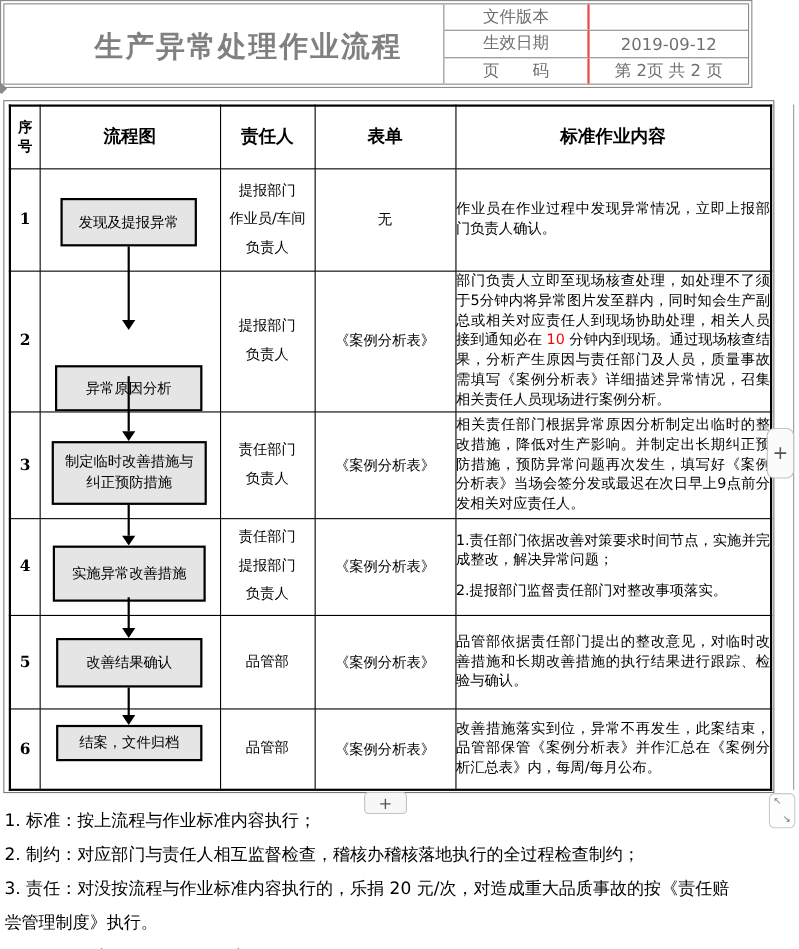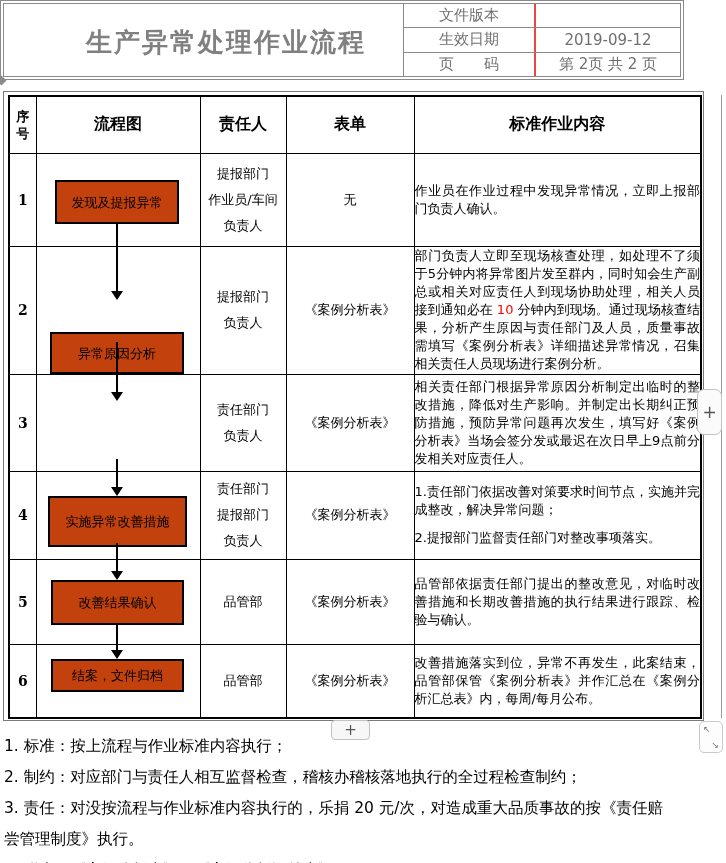--- a/index.html
+++ b/index.html
@@ -57,21 +57,21 @@
   td.cell-owner { text-align:center; font-size:13px; line-height:26px; white-space:pre-line; }
   td.cell-form { text-align:center; font-size:13px; }
   td.cell-content { font-size:13px; line-height:18px; padding:3px 6px; text-align:justify;margin-left:12px; }
   td.cell-content p { margin:0 0 10px 0; }
   td.cell-content p:last-child { margin-bottom:0; }
   .red { color:#ff0000; }
 
   
   .flow-layer { position:absolute; left:0; top:0; width:726px; height:863px; pointer-events:none; }
   .flow-box {
-    position:absolute; border:2px solid #000; background:#c2410c; box-sizing:border-box;
+    position:absolute; border:2px solid #000; background:#e5e5e5; box-sizing:border-box;
     display:flex; align-items:center; justify-content:center;
     text-align:center; font-size:13px; line-height:19px; white-space:pre-line;
   }
   .fb1 { left:55px;  top:180px; width:124px; height:44px; }
   .fb2 { left:50px;  top:300px; width:134px; height:42px;margin-top:32px; }
   .fb3 { left:47px;  top:401px; width:141px; height:58px; }
   .fb4 { left:48px;  top:496px; width:139px; height:51px; }
   .fb5 { left:51px;  top:580px; width:133px; height:45px; }
   .fb6 { left:51px;  top:659px; width:133px; height:33px; }
   .flow-line { position:absolute; left:116px; width:2px; background:#000; }
@@ -206,20 +206,22 @@
   </tbody>
     </table>
 
   <div class="flow-layer">
     <div class="flow-box fb1">发现及提报异常</div>
     <div class="flow-line fl1"></div>
     <div class="flow-head fh1"></div>
     <div class="flow-box fb2">异常原因分析</div>
     <div class="flow-line fl2"></div>
     <div class="flow-head fh2"></div>
+    <div class="flow-box fb3">制定临时改善措施与
+纠正预防措施</div>
     <div class="flow-line fl3"></div>
     <div class="flow-head fh3"></div>
     <div class="flow-box fb4">实施异常改善措施</div>
     <div class="flow-line fl4"></div>
     <div class="flow-head fh4"></div>
     <div class="flow-box fb5">改善结果确认</div>
     <div class="flow-line fl5"></div>
     <div class="flow-head fh5"></div>
     <div class="flow-box fb6">结案，文件归档</div>
   </div>

